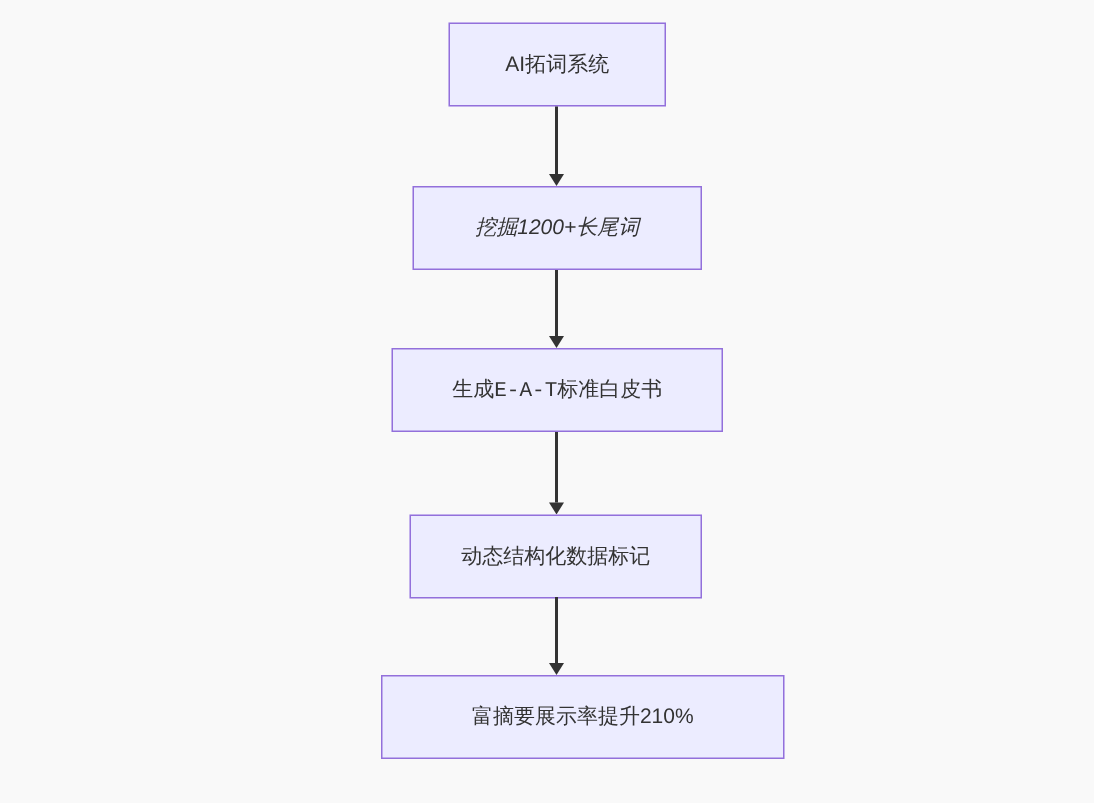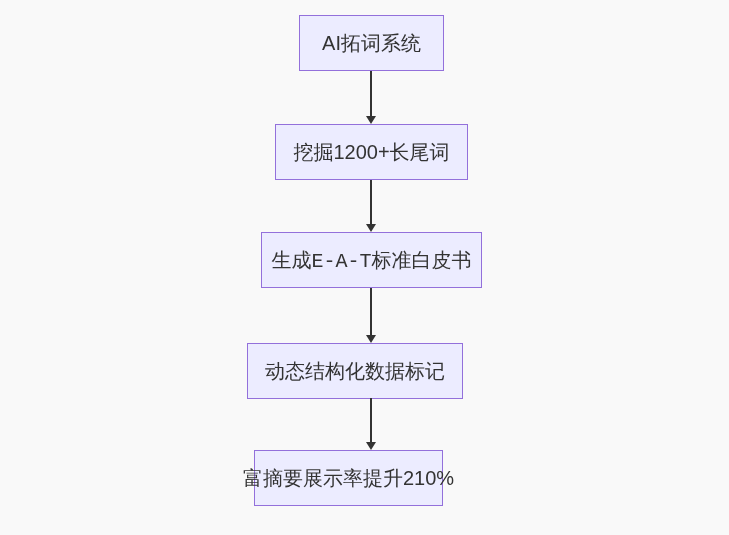--- a/index.html
+++ b/index.html
@@ -21,32 +21,32 @@
     position: relative;
     width: 729px;
     height: 535px;
   }
   .node {
     position: absolute;
     height: 56px;
     background: var(--node-fill);
     border: 1px solid var(--node-border);
     color: var(--text);
-    font-size: 20px;
+    font-size: 14px;
     display: flex;
     align-items: center;
     justify-content: center;
     text-align: center;
     white-space: nowrap;
   }
   .n1 { left: 299px; top: 15px;  width: 145px; }
-  .n2 { left: 275px; top: 124px; width: 193px; }
+  .n2 { left: 275px; top: 124px; width: 193px; font-style: italic; }
   .n3 { left: 261px; top: 232px; width: 221px; font-family: Liberation Mono, monospace; }
-  .n4 { left: 247px; top: 343px; width: 216px; }
-  .n5 { left: 254px; top: 450px; width: 189px; }
+  .n4 { left: 273px; top: 343px; width: 195px; }
+  .n5 { left: 254px; top: 450px; width: 269px; }
 
   .arrow {
     position: absolute;
     left: 366px;
     width: 10px;
     display: flex;
     flex-direction: column;
     align-items: center;
   }
   .arrow .line {

